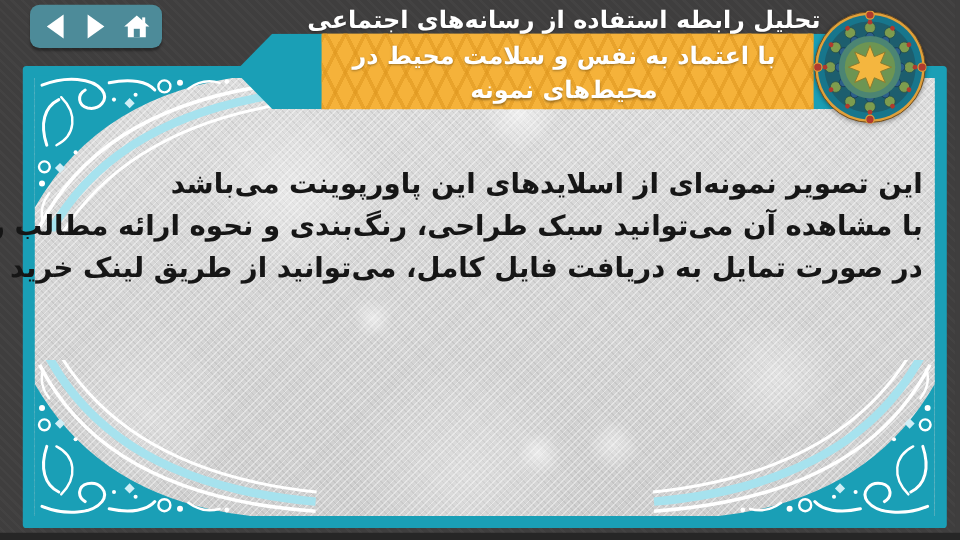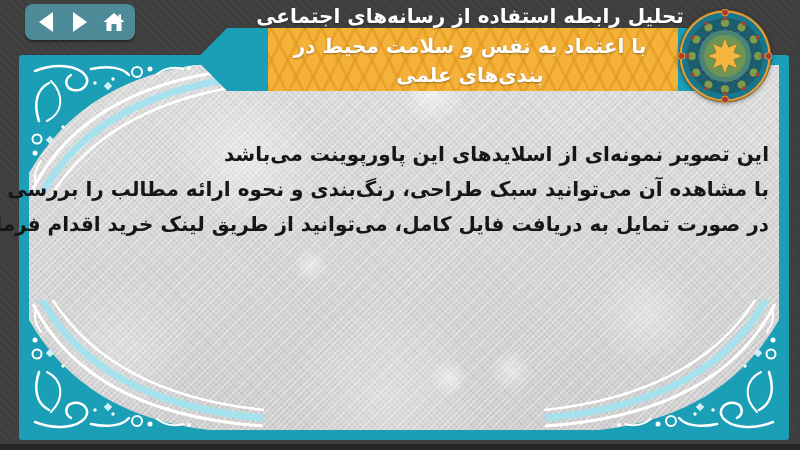--- a/index.html
+++ b/index.html
@@ -46,21 +46,21 @@
             repeating-linear-gradient(-63deg, rgba(222,150,30,.55) 0 3px, transparent 3px 15px);
           background-color:#f5b23a;}
   .slide-title{position:absolute;left:230px;top:2px;width:480px;text-align:center;
                direction:rtl;color:#ffffff;font-size:20px;font-weight:bold;
                line-height:29.5px;text-shadow:0 1px 2px rgba(0,0,0,.35);}
   
   .mandala{position:absolute;left:678px;top:9px;width:94px;height:94px;
            filter:drop-shadow(0 1px 2px rgba(0,0,0,.4));}
   
   .body-text{position:absolute;left:40px;right:27px;top:137px;direction:rtl;
-             text-align:right;color:#161616;font-size:20px;font-weight:bold;
+             text-align:right;color:#161616;font-size:23px;font-weight:bold;
              line-height:35px;white-space:nowrap;}
   
   .bottom-strip{position:absolute;left:0;bottom:0;width:800px;height:6px;background:#262626;}
 </style>
 </head>
 <body>
 
 <div class="stage">
 
   <svg width="0" height="0" style="position:absolute" aria-hidden="true">
@@ -132,21 +132,21 @@
   <svg class="orn orn-br" viewBox="0 0 235 130" preserveAspectRatio="none">
       <use href="#orn"></use>
     </svg>
 
   <div class="wedge wedge-left"></div>
   <div class="wedge wedge-right"></div>
   <div class="banner"></div>
   <div class="slide-title">
     <div>تحلیل رابطه استفاده از رسانه‌های اجتماعی</div>
     <div>با اعتماد به نفس و سلامت محیط در</div>
-    <div>بندی‌های علمی</div>
+    <div>محیط‌های نمونه</div>
   </div>
 
   <svg class="mandala" viewBox="0 0 94 94">
     <circle cx="47" cy="47" r="46" fill="#e0a03a"></circle>
     <circle cx="47" cy="47" r="46" fill="none" stroke="#6b4a1f" stroke-width="0.8"></circle>
     <circle cx="47" cy="47" r="43.5" fill="#17768c"></circle>
     <circle cx="47" cy="47" r="38" fill="#1d5e6e"></circle>
     <use href="#spoke"></use>
     <use href="#spoke" transform="rotate(30 47 47)"></use>
     <use href="#spoke" transform="rotate(60 47 47)"></use>

